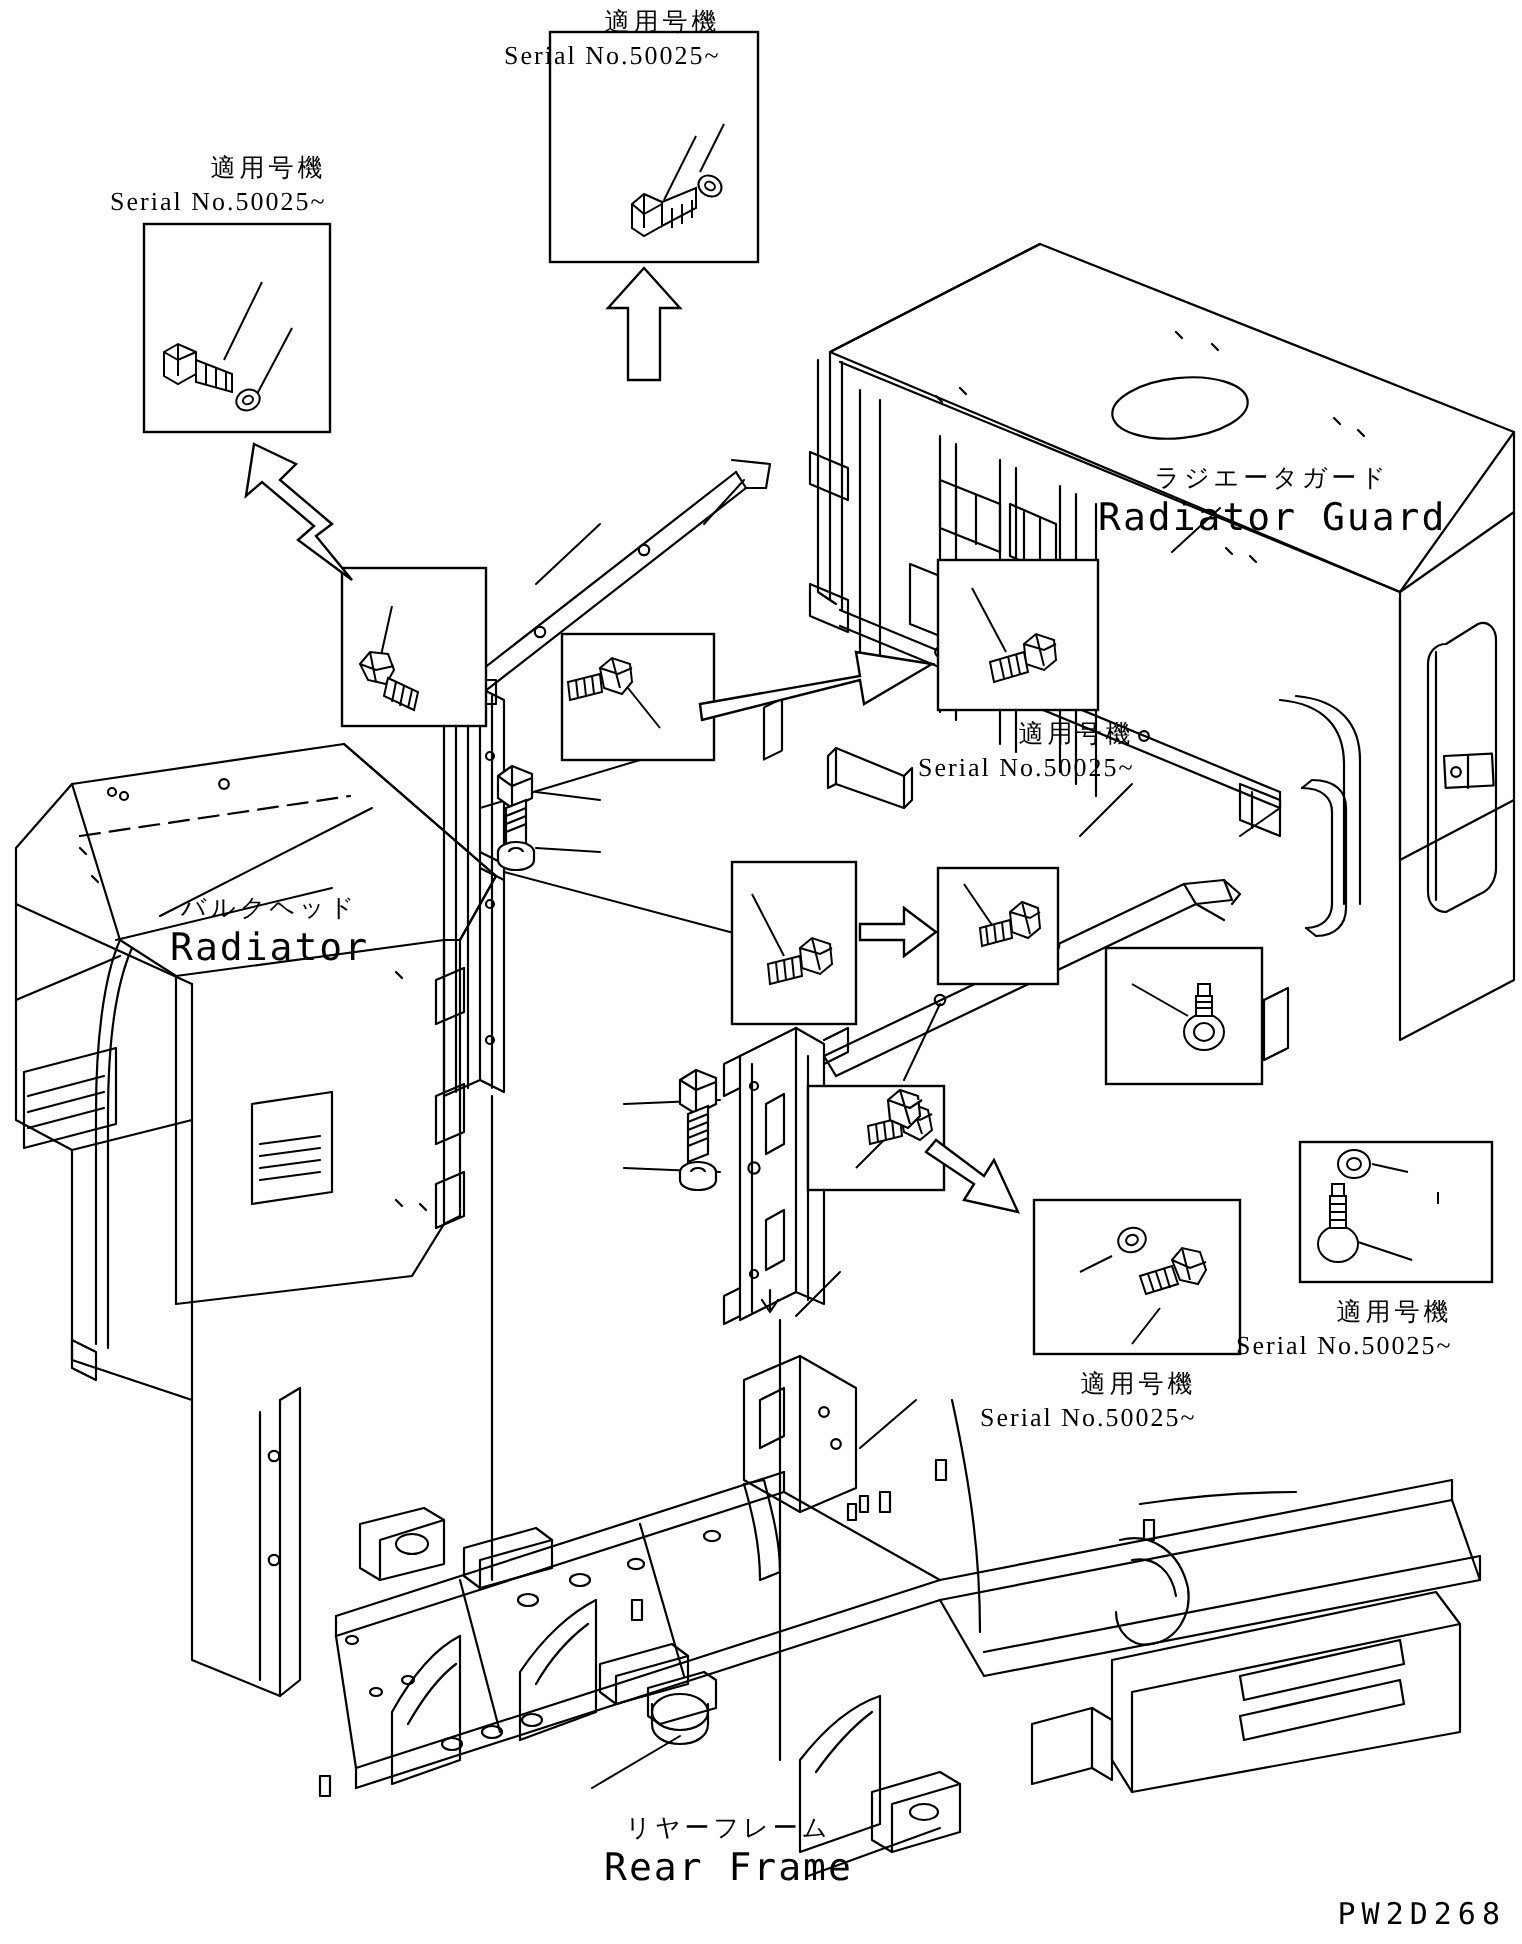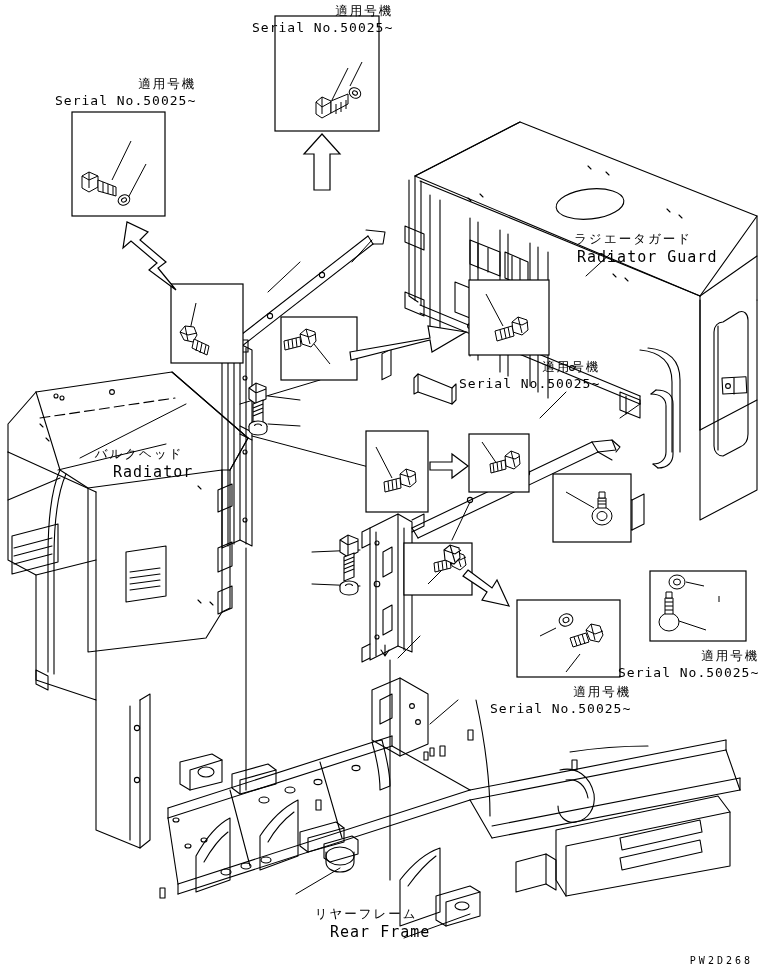--- a/index.html
+++ b/index.html
@@ -4,25 +4,25 @@
 <style>
   html,body{margin:0;padding:0;background:#fff;}
   body{width:761px;height:972px;overflow:hidden;
        font-family:"DejaVu Sans Mono","Liberation Mono",monospace;color:#000;}
   #sheet{position:relative;width:761px;height:972px;background:#fff;}
   svg.layer{position:absolute;left:0;top:0;width:761px;height:972px;}
   .jp{font-family:"DejaVu Sans","Liberation Sans",sans-serif;letter-spacing:2px;}
   .en{font-family:"DejaVu Sans Mono","Liberation Mono",monospace;letter-spacing:1px;}
   .serial-block{position:absolute;text-align:right;}
   .serial-block .jp{display:block;font-size:12.5px;}
-  .serial-block .en{display:block;font-size:13px;}
+  .serial-block .en{display:block;font-size:13px;font-family:Liberation Serif, serif;}
   .part-block{position:absolute;text-align:center;}
   .part-block .jp{display:block;font-size:12.5px;}
-  .part-block .en{display:block;font-size:15px;padding-left:28px;}
-  #pagecode{position:absolute;right:8px;bottom:6px;font-size:10px;
+  .part-block .en{display:block;font-size:19px;}
+  #pagecode{position:absolute;right:8px;bottom:6px;font-size:15px;
             letter-spacing:3px;font-family:"DejaVu Sans Mono","Liberation Mono",monospace;}
 </style>
 </head>
 <body>
 
 <div id="sheet">
 
   <svg class="layer" viewBox="0 0 761 972" shape-rendering="geometricPrecision">
     <g fill="none" stroke="#000" stroke-width="1.1" stroke-linejoin="round" stroke-linecap="round">
 

